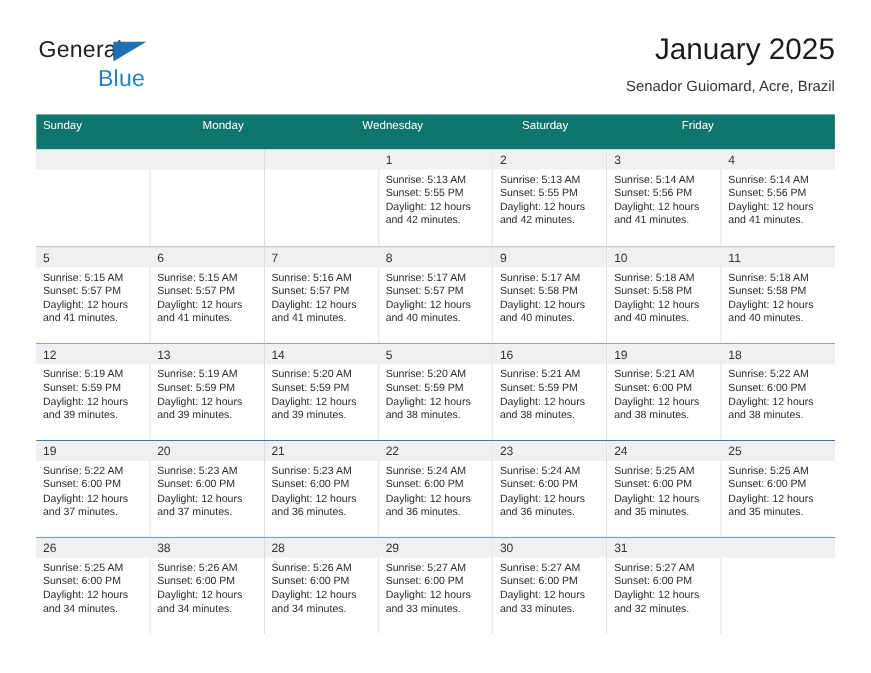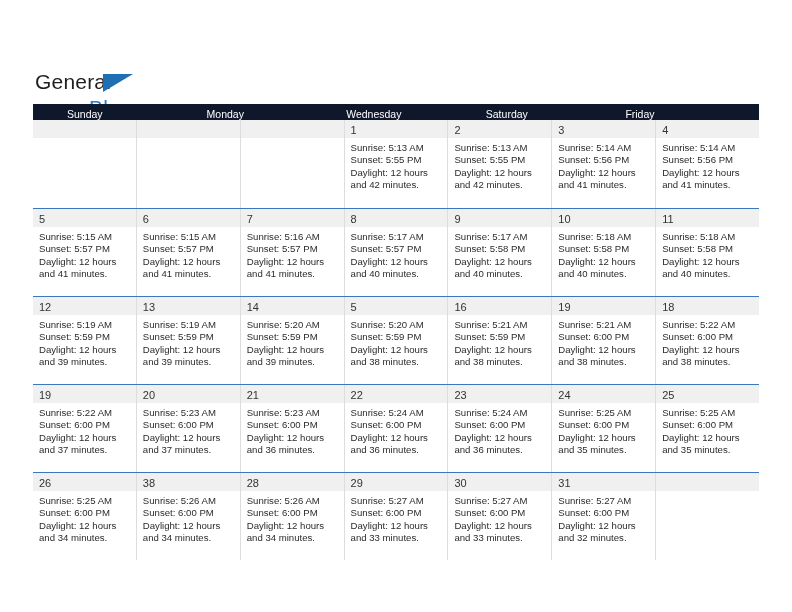--- a/index.html
+++ b/index.html
@@ -21,21 +21,20 @@
     box-sizing: border-box;
   }
 
   
   .header {
     position: absolute;
     left: 33px;
     top: 28px;
     width: 726px;
     height: 70px;
-    margin-top: 36px;
   }
   .brand {
     position: absolute;
     left: 2px;
     top: 6px;
     width: 180px;
     height: 58px;
   }
   .brand-general {
     position: absolute;
@@ -87,23 +86,22 @@
 
   
   .calendar {
     position: absolute;
     left: 33px;
     top: 104px;
     width: 726px;
   }
   .weekday-row {
     display: flex;
-    background: #0f172a;
-    height: 16px;
-    padding-left: 28px;
+    background: #0f766e;
+    height: 32px;
   }
   .weekday {
     flex: 1 1 0;
     color: #ffffff;
     font-size: 10.5px;
     line-height: 20px;
     padding-left: 6px;
     box-sizing: border-box;
     white-space: nowrap;
   }
@@ -156,20 +154,24 @@
 <div class="page">
 
   <div class="header">
 
     <div class="brand">
       <span class="brand-general">General</span>
       <span class="brand-triangle"></span>
       <span class="brand-blue">Blue</span>
     </div>
 
+    <div class="title-wrap">
+      <div class="cal-title">January 2025</div>
+      <div class="cal-subtitle">Senador Guiomard, Acre, Brazil</div>
+    </div>
 
   </div>
 
   <div class="calendar">
 
     <div class="weekday-row">
       <div class="weekday">Sunday</div>
       <div class="weekday">Monday</div>
       <div class="weekday">Wednesday</div>
       <div class="weekday">Saturday</div>

